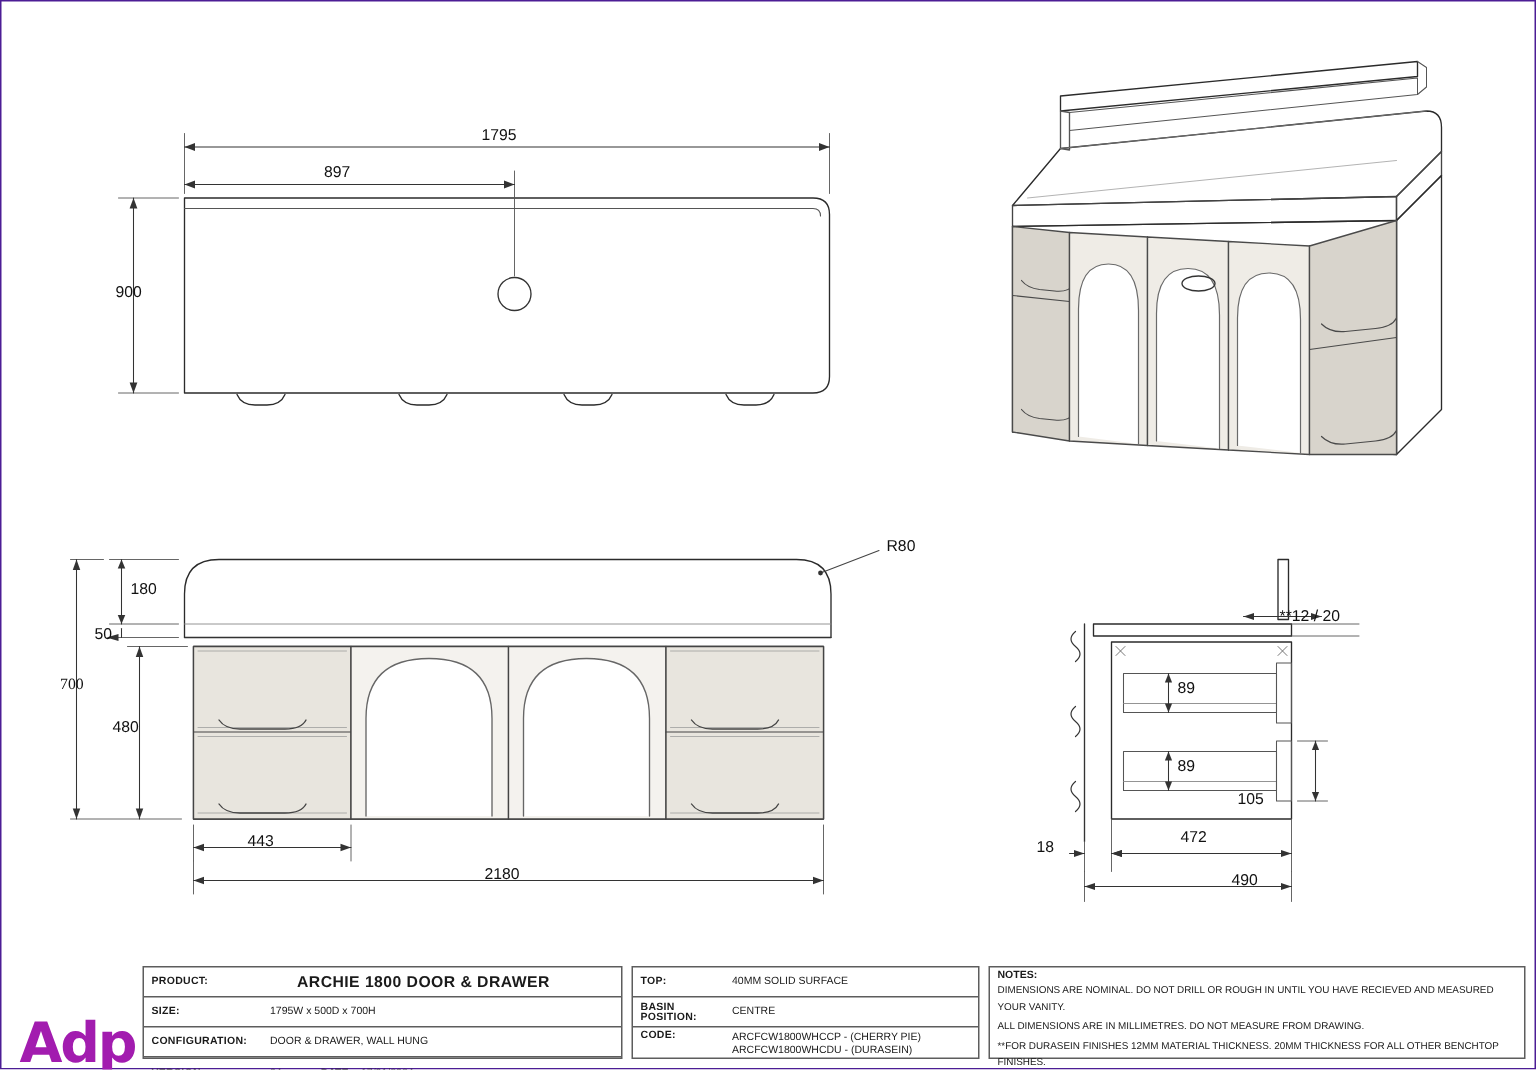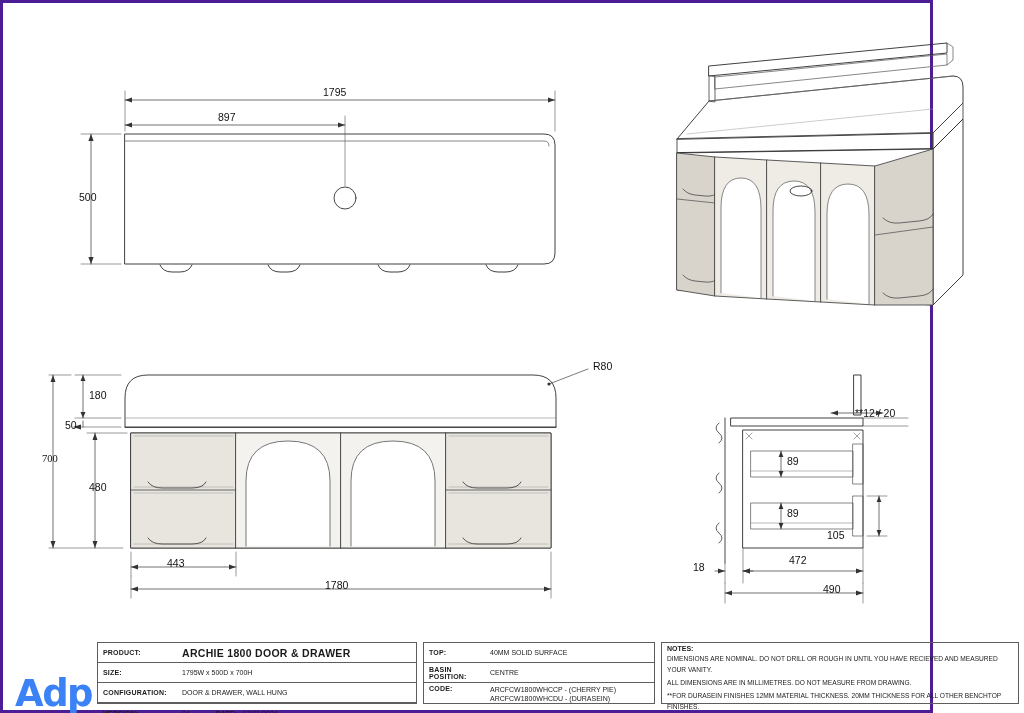--- a/index.html
+++ b/index.html
@@ -6,22 +6,22 @@
   html, body { margin: 0; padding: 0; }
   body {
     width: 1024px; height: 713px;
     background: #ffffff;
     font-family: "Liberation Sans", sans-serif;
     color: #1a1a1a;
     overflow: hidden;
   }
   #sheet {
     position: relative;
-    width: 933px; height: 713px;
-    border: 3px solid #4c1d95;
+    width: 1024px; height: 713px;
+    border: 1px solid #4c1d95;
   }
   svg.draw { position: absolute; left: 0; top: 0; }
 
   
   #titleblock {
     position: absolute;
     left: 8px; bottom: 6px;
     width: 1008px; height: 62px;
     display: flex;
     align-items: stretch;
@@ -29,21 +29,21 @@
   #logo-cell {
     width: 86px;
     display: flex; align-items: center; justify-content: flex-start;
     padding-left: 4px;
   }
   #logo-cell .logo {
     font-family: "DejaVu Sans", sans-serif;
     font-size: 37px;
     font-weight: 700;
     letter-spacing: -1.5px;
-    color: #3b82f6;
+    color: #a21caf;
     line-height: 1;
     margin-top: 40px;
   }
   .tb-box {
     border: 1px solid #5d5d5d;
     position: relative;
   }
   #tb-product { width: 320px; }
   #tb-top { width: 232px; margin-left: 6px; }
   #tb-notes { flex: 1; margin-left: 6px; }
@@ -65,20 +65,21 @@
     letter-spacing: .2px;
   }
   .tb-val {
     padding-left: 4px;
     font-size: 7.4px;
   }
   #tb-product .tb-row.main .tb-val {
     font-size: 10.5px;
     font-weight: 700;
     letter-spacing: .3px;
+    margin-left: 18px;
   }
   .tb-val.small { font-size: 7px; }
   .inline-2 { display: flex; gap: 26px; }
 
   #tb-top .tb-key { width: 62px; }
   #tb-top .tb-row { height: 20px; }
   #tb-top .tb-row.code { height: 22px; align-items: flex-start; padding-top: 2px;}
   #tb-top .codelines { display: flex; flex-direction: column; line-height: 1.35; padding-left: 4px;}
 
   #tb-notes .notes-head {
@@ -320,29 +321,29 @@
         <line x1="860" y1="580" x2="860" y2="600" stroke="#555" stroke-width="0.6"></line>
         <line x1="722" y1="590" x2="860" y2="590" stroke="#333" stroke-width="0.7"></line>
         <path d="M722 590 l7 -2.4 l0 4.8 Z" fill="#333" stroke="none"></path>
         <path d="M860 590 l-7 -2.4 l0 4.8 Z" fill="#333" stroke="none"></path>
       </g>
     </g>
   </svg>
 
   <div class="dim" style="left:320px; top:83px;">1795</div>
   <div class="dim" style="left:215px; top:108px;">897</div>
-  <div class="dim" style="left:76px; top:188px;">500</div>
+  <div class="dim" style="left:76px; top:188px;">900</div>
 
   <div class="dim" style="left:590px; top:357px;">R80</div>
   <div class="dim" style="left:86px; top:386px;">180</div>
   <div class="dim" style="left:62px; top:416px;">50</div>
   <div class="dim" style="left:39px; top:450px;font-family:Liberation Serif, serif;">700</div>
-  <div class="dim" style="left:74px; top:478px;margin-left:12px;">480</div>
+  <div class="dim" style="left:74px; top:478px;">480</div>
   <div class="dim" style="left:164px; top:554px;">443</div>
-  <div class="dim" style="left:322px; top:576px;">1780</div>
+  <div class="dim" style="left:322px; top:576px;">2180</div>
 
   <div class="dim" style="left:852px; top:404px;">**12 / 20</div>
   <div class="dim" style="left:784px; top:452px;">89</div>
   <div class="dim" style="left:784px; top:504px;">89</div>
   <div class="dim" style="left:824px; top:504px;margin-top:22px;">105</div>
   <div class="dim" style="left:690px; top:558px;">18</div>
   <div class="dim" style="left:786px; top:551px;">472</div>
   <div class="dim" style="left:780px; top:580px;margin-left:40px;">490</div>
 
   <div id="titleblock">

